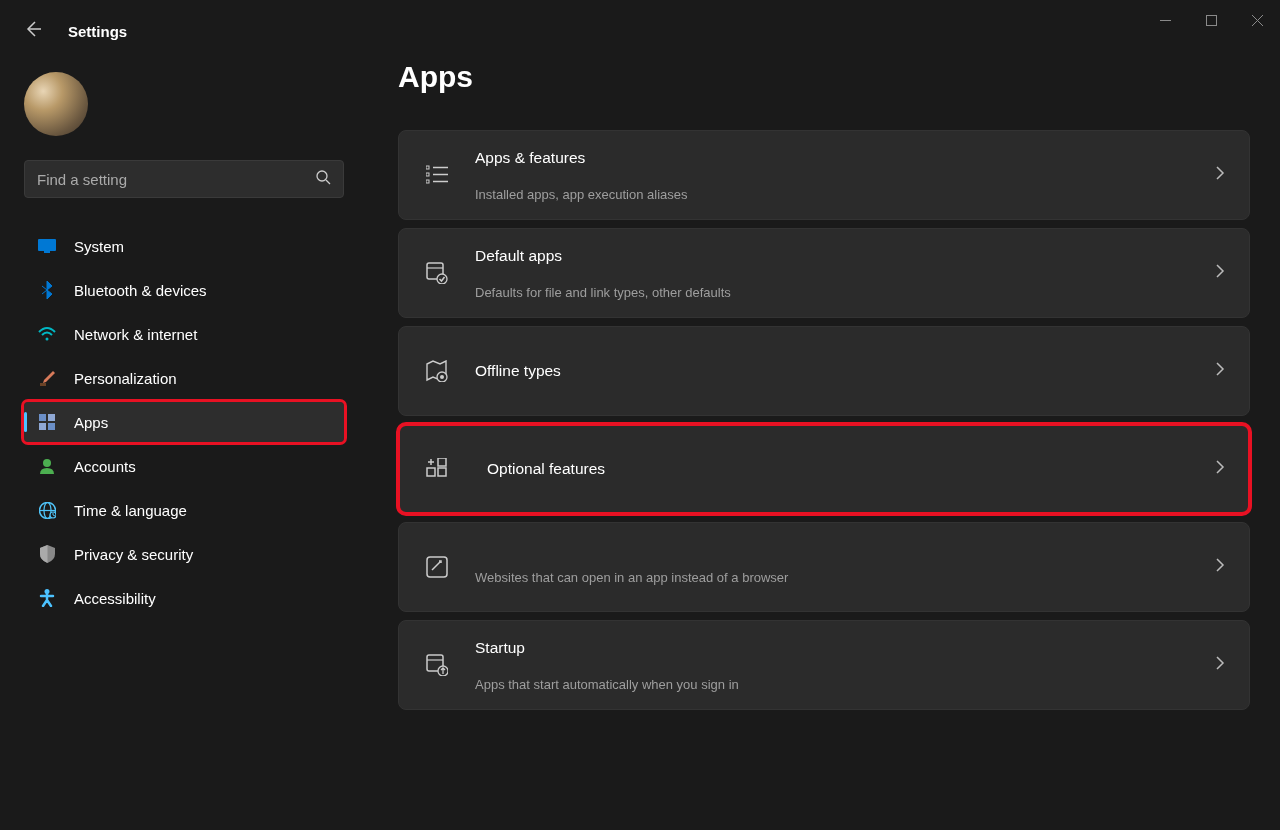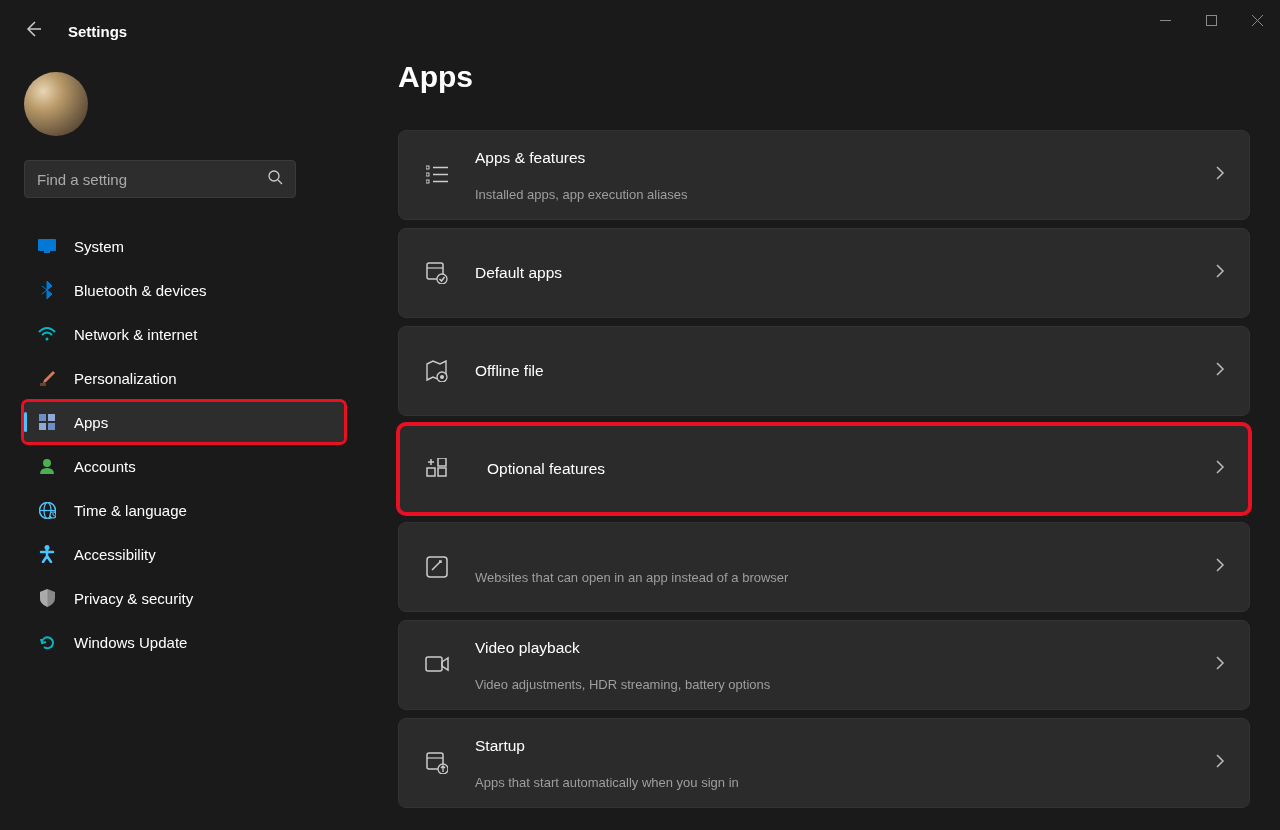--- a/index.html
+++ b/index.html
@@ -48,21 +48,21 @@
       width: 320px;
     }
     .avatar {
       width: 64px;
       height: 64px;
       border-radius: 50%;
       background: radial-gradient(circle at 30% 30%, #e8d5b5 0%, #b89968 30%, #6b5840 70%, #3a3028 100%);
       margin-bottom: 24px;
     }
     .search-box {
-      width: 272px;
+      width: 320px;
       height: 38px;
       background: #2d2d2d;
       border: 1px solid #3a3a3a;
       border-radius: 4px;
       display: flex;
       align-items: center;
       padding: 0 12px;
       margin-bottom: 28px;
     }
     .search-box input {
@@ -262,44 +262,35 @@
             <line x1="0.5" y1="8.5" x2="16.5" y2="8.5" stroke="#4fc3f7" stroke-width="1.2"></line>
             <circle cx="14" cy="13" r="3" fill="#1a1a1a" stroke="#4fc3f7" stroke-width="1.2"></circle>
             <line x1="14" y1="11" x2="14" y2="13" stroke="#4fc3f7"></line>
             <line x1="14" y1="13" x2="16" y2="14" stroke="#4fc3f7"></line>
           </svg>
         </span>
         <span class="nav-label">Time &amp; language</span>
       </div>
       <div class="nav-item">
         <span class="nav-icon">
+          <svg width="15" height="18" viewBox="0 0 15 18">
+            <path d="M7.5 0 L15 3 L15 9 Q15 15 7.5 18 Q0 15 0 9 L0 3 Z" fill="#888888"></path>
+            <path d="M7.5 0 L7.5 18 Q0 15 0 9 L0 3 Z" fill="#aaaaaa"></path>
+          </svg>
+        </span>
+        <span class="nav-label">Privacy &amp; security</span>
+      </div>
+      <div class="nav-item">
+        <span class="nav-icon">
           <svg width="16" height="18" viewBox="0 0 16 18">
             <circle cx="8" cy="2.5" r="2.5" fill="#4cc2ff"></circle>
             <path d="M8 5 L8 11 M2 7 L14 7 M8 11 L4 17 M8 11 L12 17" stroke="#4cc2ff" stroke-width="2.5" stroke-linecap="round"></path>
           </svg>
         </span>
         <span class="nav-label">Accessibility</span>
-      </div>
-      <div class="nav-item">
-        <span class="nav-icon">
-          <svg width="15" height="18" viewBox="0 0 15 18">
-            <path d="M7.5 0 L15 3 L15 9 Q15 15 7.5 18 Q0 15 0 9 L0 3 Z" fill="#888888"></path>
-            <path d="M7.5 0 L7.5 18 Q0 15 0 9 L0 3 Z" fill="#aaaaaa"></path>
-          </svg>
-        </span>
-        <span class="nav-label">Privacy &amp; security</span>
-      </div>
-      <div class="nav-item">
-        <span class="nav-icon">
-          <svg width="17" height="17" viewBox="0 0 17 17">
-            <path d="M3 8.5 A5.5 5.5 0 1 1 5 13" fill="none" stroke="#00b7c3" stroke-width="2"></path>
-            <path d="M2 5 L3 9 L7 8" fill="none" stroke="#00b7c3" stroke-width="2"></path>
-          </svg>
-        </span>
-        <span class="nav-label">Windows Update</span>
       </div>
     </div>
 </div>
 
 <div class="main">
   <div class="page-title">Apps</div>
   <div class="cards" id="cards">
       <div class="card">
         <span class="card-icon">
           <svg width="22" height="20" viewBox="0 0 22 20">
@@ -323,35 +314,36 @@
         <span class="card-icon">
           <svg width="22" height="22" viewBox="0 0 22 22">
             <rect x="1" y="1" width="16" height="16" rx="2" fill="none" stroke="currentColor" stroke-width="1.5"></rect>
             <line x1="1" y1="6" x2="17" y2="6" stroke="currentColor" stroke-width="1.2"></line>
             <circle cx="16" cy="17" r="5" fill="#2b2b2b" stroke="currentColor" stroke-width="1.3"></circle>
             <path d="M13.5 17 L15.5 19 L18.5 15" fill="none" stroke="currentColor" stroke-width="1.5"></path>
           </svg>
         </span>
         <div class="card-text">
           <div class="card-title">Default apps</div>
+          <div class="card-sub">Defaults for file and link types, other defaults</div>
         </div>
         <span class="chevron"><svg width="10" height="16" viewBox="0 0 10 16">
             <path d="M2 2 L8 8 L2 14" fill="none" stroke="currentColor" stroke-width="1.5"></path>
           </svg></span>
       </div>
       <div class="card">
         <span class="card-icon">
           <svg width="22" height="22" viewBox="0 0 22 22">
             <path d="M1 4 L7 1 L14 4 L20 1 L20 17 L14 20 L7 17 L1 20 Z" fill="none" stroke="currentColor" stroke-width="1.4"></path>
             <circle cx="16" cy="17" r="5" fill="#2b2b2b" stroke="currentColor" stroke-width="1.3"></circle>
             <circle cx="16" cy="17" r="2" fill="currentColor"></circle>
           </svg>
         </span>
         <div class="card-text">
-          <div class="card-title">Offline file</div>
+          <div class="card-title">Offline types</div>
         </div>
         <span class="chevron"><svg width="10" height="16" viewBox="0 0 10 16">
             <path d="M2 2 L8 8 L2 14" fill="none" stroke="currentColor" stroke-width="1.5"></path>
           </svg></span>
       </div>
       <div class="card highlighted">
         <span class="card-icon">
           <svg width="22" height="22" viewBox="0 0 22 22">
             <rect x="1" y="10" width="8" height="8" fill="none" stroke="currentColor" stroke-width="1.5"></rect>
             <rect x="12" y="10" width="8" height="8" fill="none" stroke="currentColor" stroke-width="1.5"></rect>
@@ -376,35 +368,20 @@
         </span>
         <div class="card-text">
           <div class="card-sub">Websites that can open in an app instead of a browser</div>
         </div>
         <span class="chevron"><svg width="10" height="16" viewBox="0 0 10 16">
             <path d="M2 2 L8 8 L2 14" fill="none" stroke="currentColor" stroke-width="1.5"></path>
           </svg></span>
       </div>
       <div class="card">
         <span class="card-icon">
-          <svg width="24" height="18" viewBox="0 0 24 18">
-            <rect x="1" y="1" width="16" height="14" rx="2" fill="none" stroke="currentColor" stroke-width="1.5"></rect>
-            <path d="M17 6 L23 2 L23 14 L17 10 Z" fill="none" stroke="currentColor" stroke-width="1.5"></path>
-          </svg>
-        </span>
-        <div class="card-text">
-          <div class="card-title">Video playback</div>
-          <div class="card-sub">Video adjustments, HDR streaming, battery options</div>
-        </div>
-        <span class="chevron"><svg width="10" height="16" viewBox="0 0 10 16">
-            <path d="M2 2 L8 8 L2 14" fill="none" stroke="currentColor" stroke-width="1.5"></path>
-          </svg></span>
-      </div>
-      <div class="card">
-        <span class="card-icon">
           <svg width="22" height="22" viewBox="0 0 22 22">
             <rect x="1" y="1" width="16" height="16" rx="2" fill="none" stroke="currentColor" stroke-width="1.5"></rect>
             <line x1="1" y1="6" x2="17" y2="6" stroke="currentColor" stroke-width="1.2"></line>
             <circle cx="17" cy="17" r="5" fill="#2b2b2b" stroke="currentColor" stroke-width="1.3"></circle>
             <path d="M17 20 L17 14 M15 16 L17 14 L19 16" fill="none" stroke="currentColor" stroke-width="1.3"></path>
           </svg>
         </span>
         <div class="card-text">
           <div class="card-title">Startup</div>
           <div class="card-sub">Apps that start automatically when you sign in</div>

